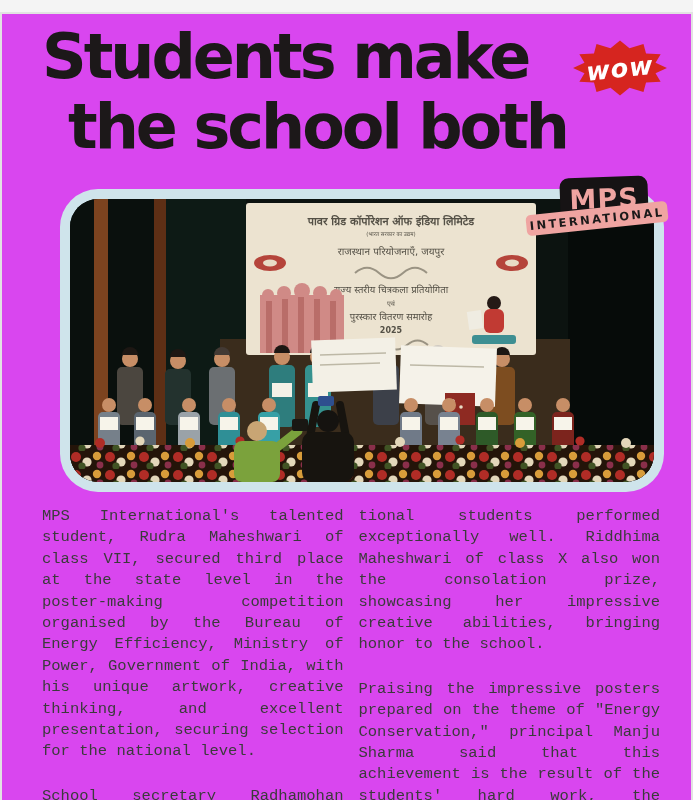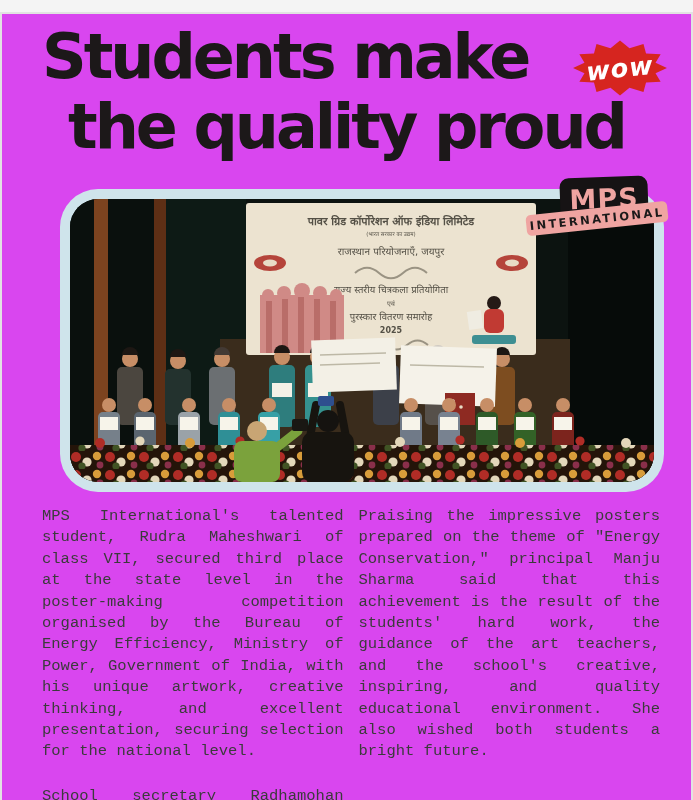--- a/index.html
+++ b/index.html
@@ -52,21 +52,21 @@
   .article p{margin:0;font-family:Liberation Mono, monospace;}
   .article p + p{margin-top:23px;}
 </style>
 </head>
 <body>
 
 <div class="page">
 
   <h1 class="headline">
     <span class="l1">Students make</span>
-    <span class="l2">the quality proud</span>
+    <span class="l2">the school both</span>
   </h1>
 
   <svg class="wow" viewBox="0 0 96 58" aria-hidden="true">
     <polygon fill="#d6251f" points="94,29 82.8,34.2 87.8,42.5 73.5,43.1 71,52.4 57.3,48.3 48,56 38.7,48.3 25,52.4 22.5,43.1 8.2,42.5 13.2,34.2 2,29 13.2,23.8 8.2,15.5 22.5,14.9 25,5.6 38.7,9.7 48,2 57.3,9.7 71,5.6 73.5,14.9 87.8,15.5 82.8,23.8"></polygon>
     <text x="48" y="38" text-anchor="middle" font-size="25" font-weight="bold" font-style="italic" font-family="DejaVu Sans, sans-serif" fill="#ffffff" letter-spacing="1" transform="rotate(-6 48 30)">wow</text>
   </svg>
 
   <div class="photo-wrap">
     <div class="photo-frame">
       <svg class="stage" viewBox="0 0 584 283" preserveAspectRatio="none" aria-hidden="true">
@@ -277,17 +277,18 @@
       <div class="mps-sub">INTERNATIONAL</div>
     </div>
   </div>
 
   <section class="article">
     <div class="col">
       <p>MPS International's talented student, Rudra Maheshwari of class VII, secured third place at the state level in the poster-making competition organised by the Bureau of Energy Efficiency, Ministry of Power, Government of India, with his unique artwork, creative thinking, and excellent presentation, securing selection for the national level.</p>
       <p>School secretary Radhamohan Kacholia and building secretary Govind Malpani informed that students from many prestigious schools in Rajasthan participated in this competition, and MPS Interna-</p>
     </div>
     <div class="col">
+      <p>tional students performed exceptionally well. Riddhima Maheshwari of class X also won the consolation prize, showcasing her impressive creative abilities, bringing honor to the school.</p>
       <p>Praising the impressive posters prepared on the theme of "Energy Conservation," principal Manju Sharma said that this achievement is the result of the students' hard work, the guidance of the art teachers, and the school's creative, inspiring, and quality educational environment. She also wished both students a bright future.</p>
     </div>
   </section>
 
 </div>
 
 </body></html>

